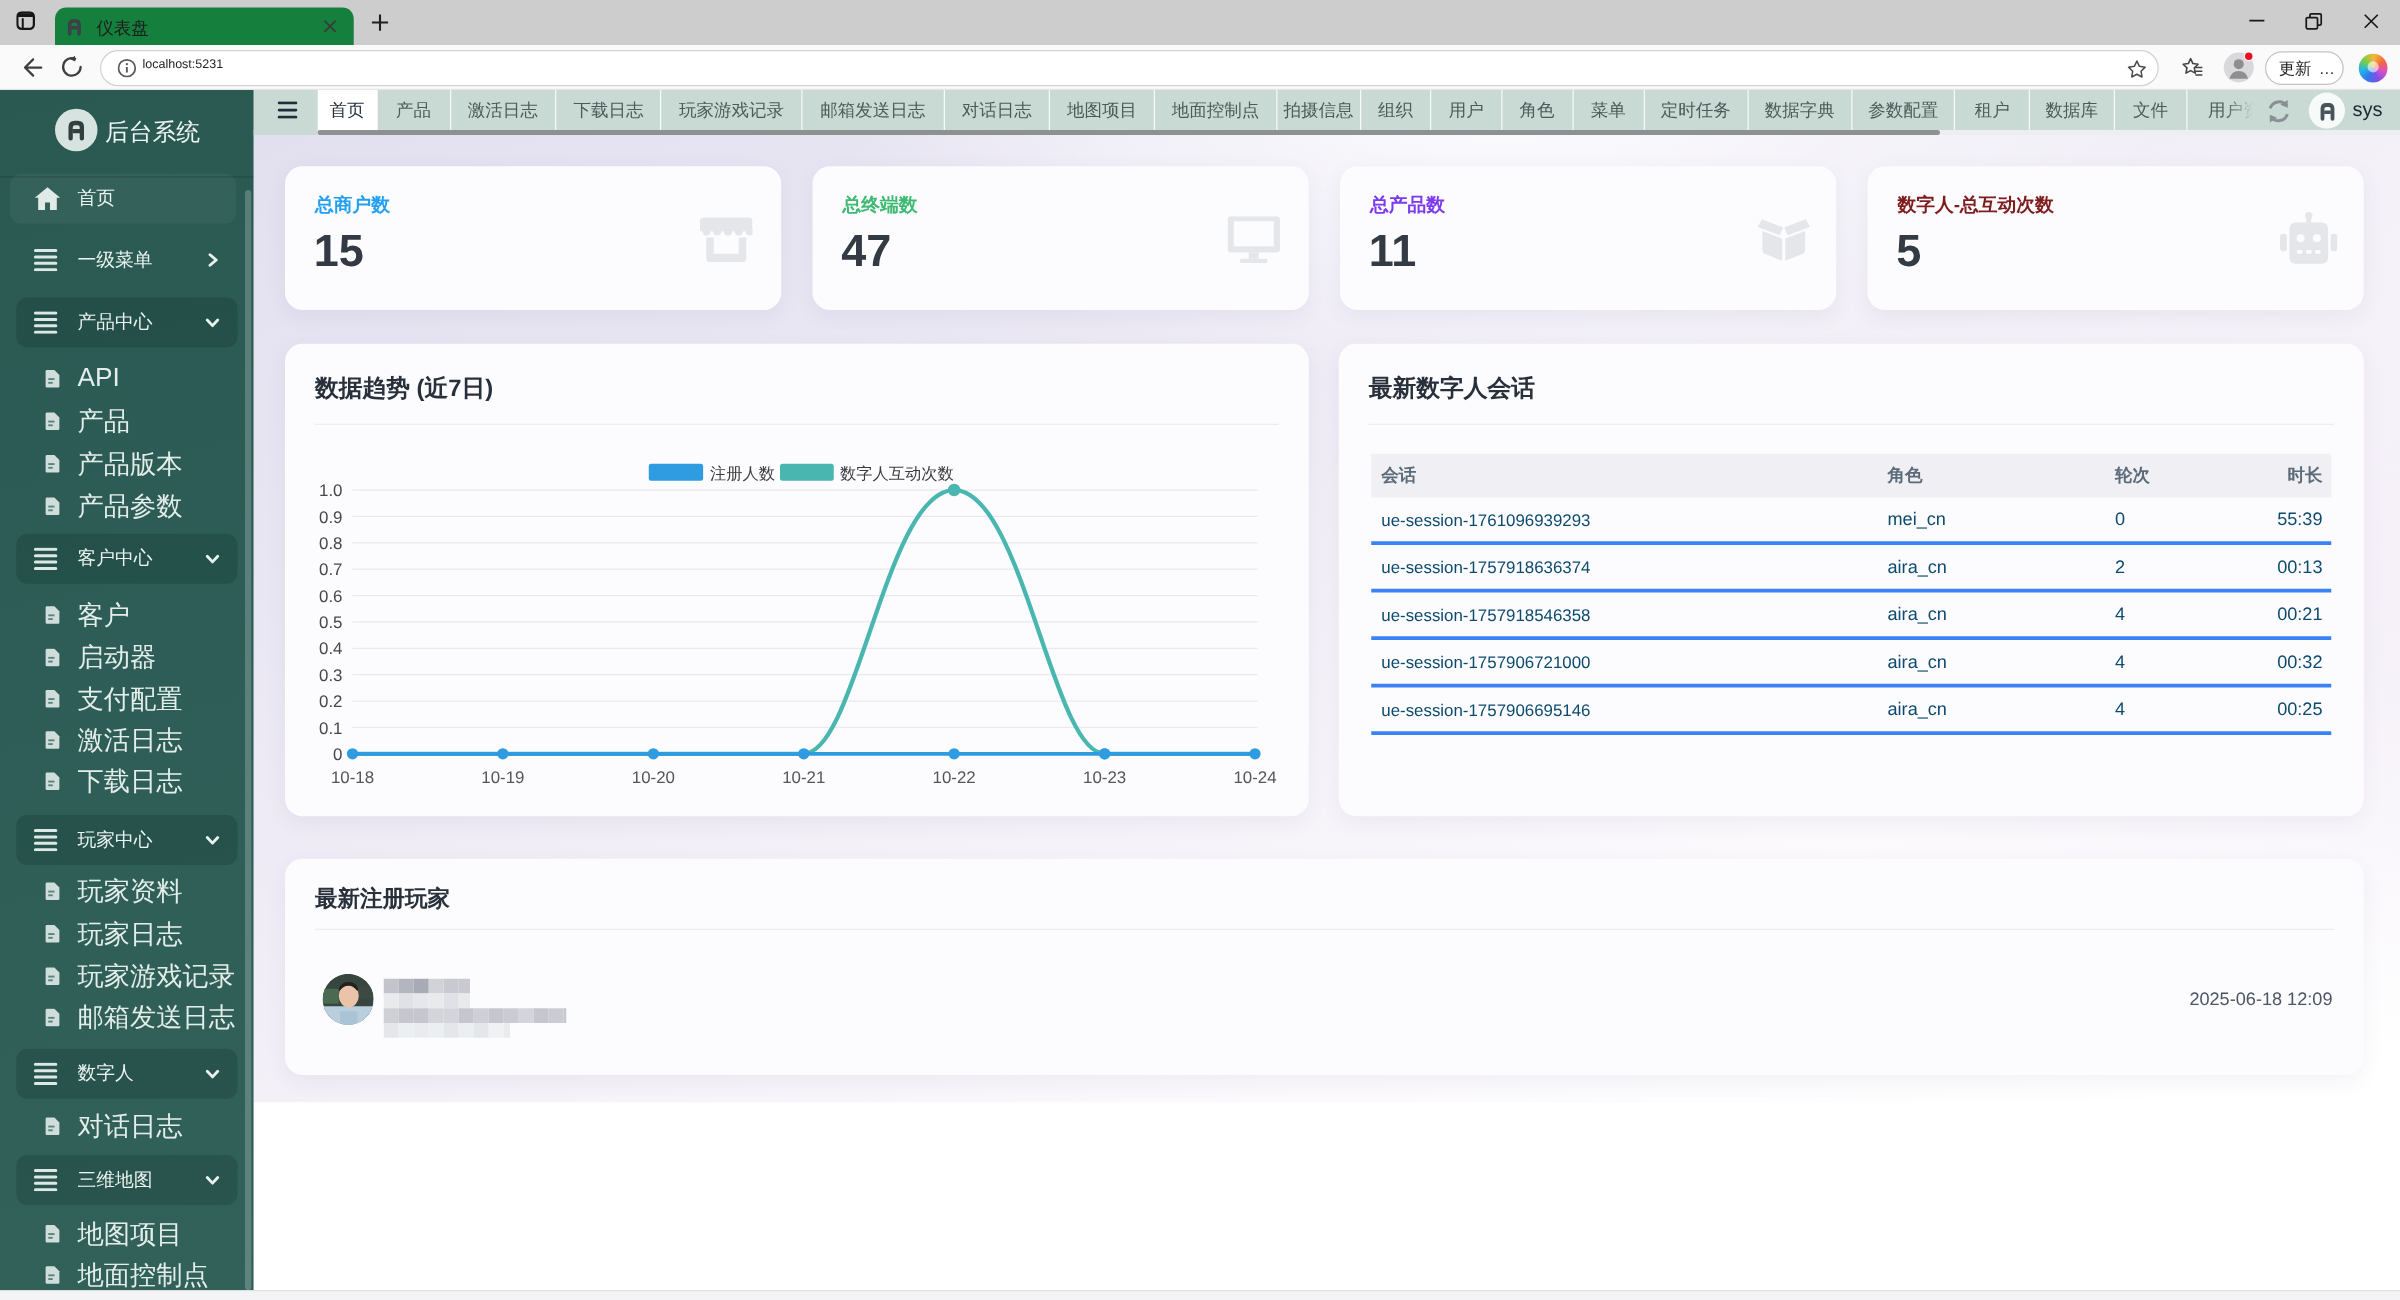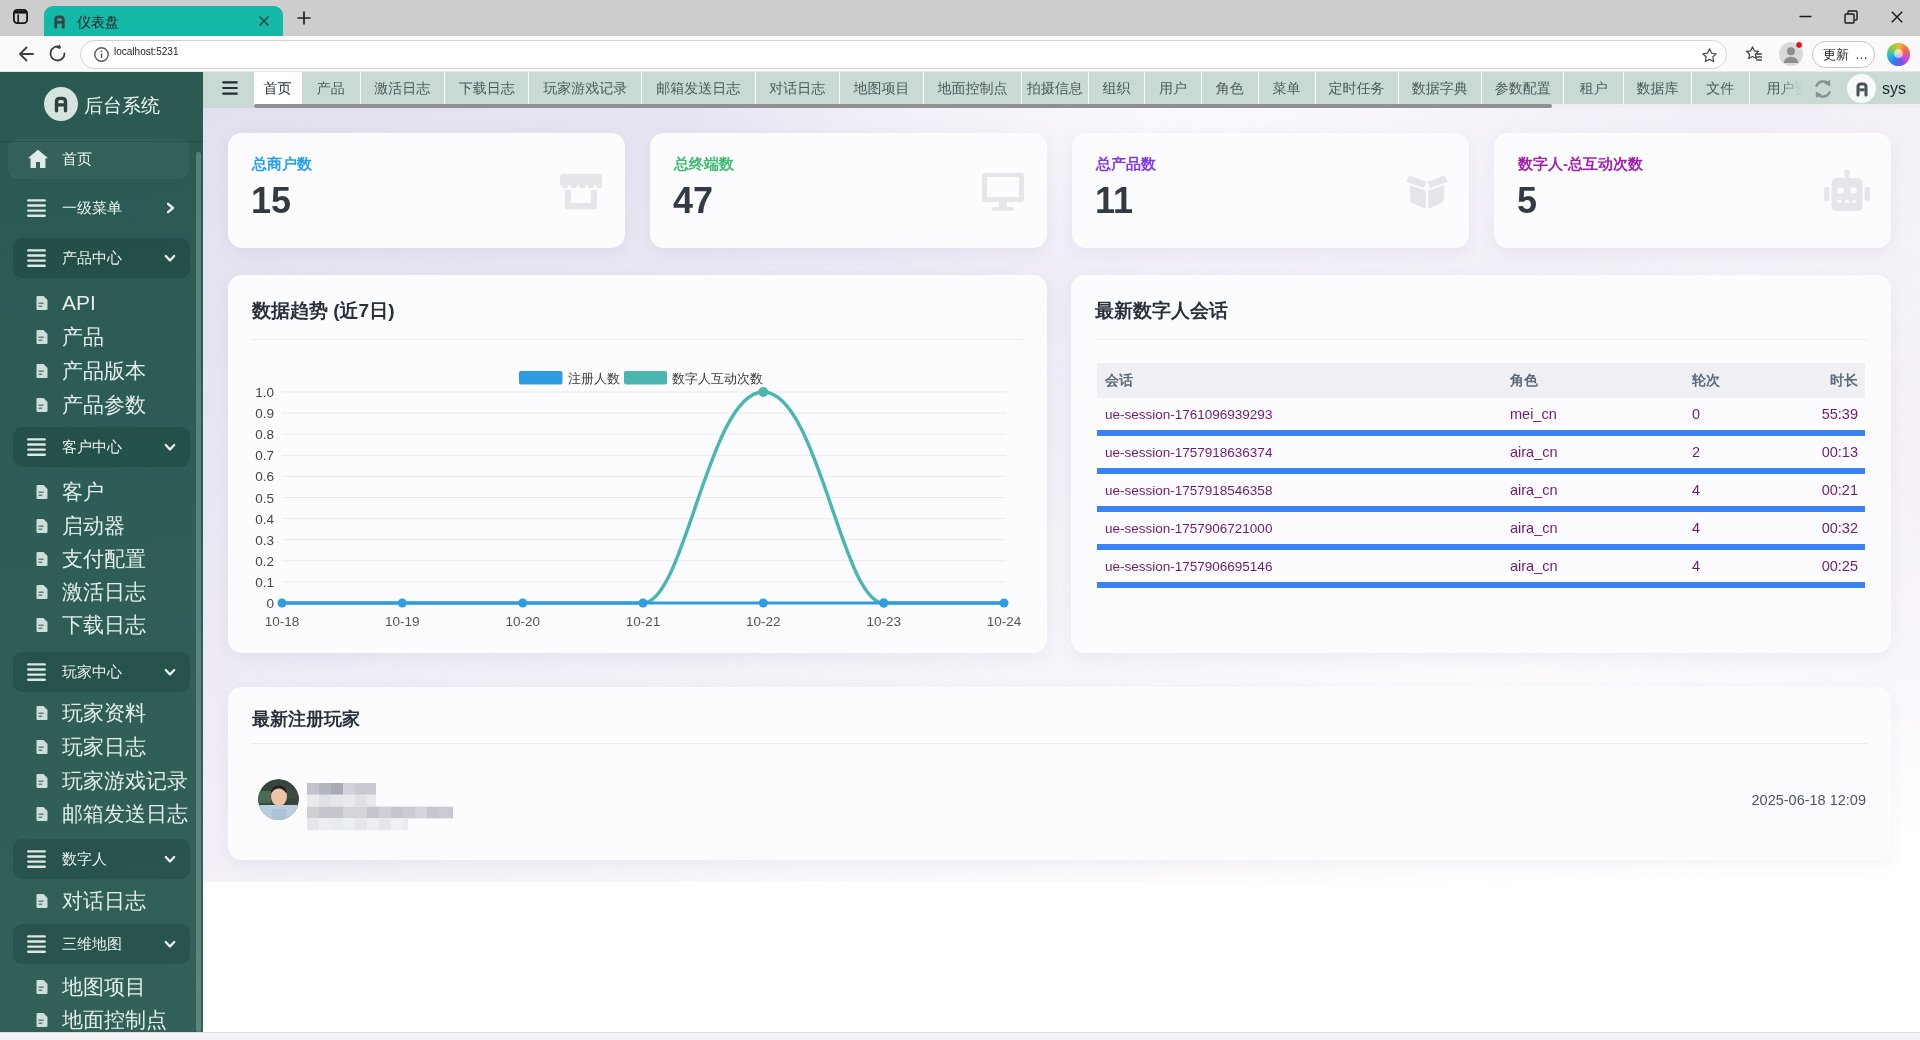--- a/index.html
+++ b/index.html
@@ -1,21 +1,21 @@
 <!DOCTYPE html>
 <html lang="zh"><head>
 <meta charset="utf-8">
 <style>
 *{margin:0;padding:0;box-sizing:border-box}
 html,body{width:1920px;height:1040px;overflow:hidden;font-family:"Liberation Sans",sans-serif;background:#fff}
 .abs{position:absolute}
 svg{display:block}
 
 #tabstrip{position:absolute;left:0;top:0;width:1920px;height:36px;background:#cdcdce}
-#btab{position:absolute;left:44px;top:6px;width:239px;height:30px;background:#14b8a6;border-radius:9px 9px 0 0}
+#btab{position:absolute;left:44px;top:6px;width:239px;height:30px;background:#15803d;border-radius:9px 9px 0 0}
 #btab .ttl{position:absolute;left:33px;top:8px;font-size:14px;color:#1d1d1d}
 #addr{position:absolute;left:0;top:36px;width:1920px;height:36px;background:#fafafb;border-bottom:1px solid #e6e6e8}
 #pill{position:absolute;left:80px;top:4px;width:1647px;height:29px;background:#fff;border:1px solid #d2d2d4;border-radius:15px}
 #url{position:absolute;left:33px;top:5px;font-size:10px;color:#1f1f22}
 #upd{position:absolute;left:1812px;top:5px;width:63px;height:27px;border:1px solid #c4c4c6;border-radius:14px;background:#fff;font-size:13px;color:#1c1c1c;line-height:25px;padding-left:10px}
 #upd b{font-weight:normal;letter-spacing:1px;margin-left:6px;color:#333}
 
 #sb{position:absolute;left:0;top:72px;width:203px;height:960px;background:linear-gradient(168deg,#2a5952 0%,#2d5d56 45%,#326159 100%);overflow:hidden}
 #sbhd{position:absolute;left:0;top:0;width:203px;height:70px;border-bottom:1px solid rgba(0,0,0,.16)}
 #sbhd .lg{position:absolute;left:44px;top:15px;width:34px;height:34px;border-radius:50%;background:#d7e3df}
@@ -44,21 +44,21 @@
  radial-gradient(1000px 480px at 58% -8%,rgba(255,255,255,.95) 0%,rgba(255,255,255,0) 55%),
  radial-gradient(1100px 650px at 106% 46%,rgba(243,237,247,.85) 0%,rgba(243,237,247,0) 60%),
  linear-gradient(155deg,#e2dfef 0%,#eae7f4 25%,#f3f0f8 50%,#fbf9fc 72%,#ffffff 94%)}
 .card{position:absolute;background:#fcfcfe;border-radius:14px;box-shadow:0 5px 16px rgba(90,90,130,.07)}
 .slab{position:absolute;left:24px;top:22px;font-size:15px;font-weight:bold}
 .sval{position:absolute;left:23px;top:47px;font-size:36px;font-weight:bold;color:#333a44}
 .ct{position:absolute;left:24px;top:23px;font-size:19px;font-weight:bold;color:#28303b}
 .dv{position:absolute;left:24px;right:24px;top:64px;height:1px;background:#ececf1}
 
 .th-row{position:absolute;left:26px;top:88px;width:768px;height:35px;background:#f0f0f4;color:#5c6b7a;font-weight:bold;font-size:14px}
-.tr{position:absolute;left:26px;width:768px;height:38px;border-bottom:6px solid #3b82f6;font-size:13.5px;color:#701a75}
+.tr{position:absolute;left:26px;width:768px;height:38px;border-bottom:3px solid #3b82f6;font-size:13.5px;color:#0c4a6e}
 .c1{position:absolute;left:8px;top:50%;transform:translateY(-50%)}
 .c2{position:absolute;left:413px;top:50%;transform:translateY(-50%);font-size:14.5px}
 .c3{position:absolute;left:595px;width:60px;text-align:left;top:50%;transform:translateY(-50%);font-size:14.5px}
 .c4{position:absolute;right:7px;top:50%;transform:translateY(-50%);font-size:14.5px}
 #below{position:absolute;left:203px;top:882px;width:1717px;height:150px;background:#fff}
 #hbar{position:absolute;left:0;top:1032px;width:1920px;height:8px;background:#f4f4f6;border-top:1px solid #e0e0e2}
 </style>
 </head>
 <body>
 
@@ -437,21 +437,21 @@
  <div class="slab" style="color:#7c3aed">总产品数</div>
     <div class="sval">11</div>
  <svg class="abs" style="left:332px;top:40px" width="46" height="38" viewBox="0 0 46 40" fill="#e4e6ea">
       <path d="M22.6 9.5 L4.5 2.5 L1 9 L19.6 16 Z"></path>
       <path d="M23.4 9.5 L41.5 2.5 L45 9 L26.4 16 Z"></path>
       <path d="M5 12.5 L21.7 18.8 V37.5 L7 31.6 Q5 30.8 5 28.8 Z"></path>
       <path d="M41 12.5 L24.3 18.8 V37.5 L39 31.6 Q41 30.8 41 28.8 Z"></path>
     </svg>
 </div>
 <div class="card" style="left:1494px;top:133px;width:397px;height:115px">
- <div class="slab" style="color:#a21caf">数字人-总互动次数</div>
+ <div class="slab" style="color:#7f1d1d">数字人-总互动次数</div>
     <div class="sval">5</div>
  <svg class="abs" style="left:330px;top:36px" width="46" height="44" viewBox="0 0 46 44" fill="#e4e6ea">
       <rect x="21" y="2" width="4" height="8" rx="2"></rect>
       <circle cx="23" cy="3.5" r="3"></circle>
       <rect x="0" y="18" width="5.5" height="14" rx="2.6"></rect>
       <rect x="40.5" y="18" width="5.5" height="14" rx="2.6"></rect>
       <path d="M13 9 H33 Q38.5 9 38.5 14.5 V36.5 Q38.5 42 33 42 H13 Q7.5 42 7.5 36.5 V14.5 Q7.5 9 13 9 Z"></path>
       <circle cx="16.5" cy="21.5" r="3.2" fill="#fcfcfe"></circle>
       <circle cx="29.5" cy="21.5" r="3.2" fill="#fcfcfe"></circle>
       <g fill="#fcfcfe">

